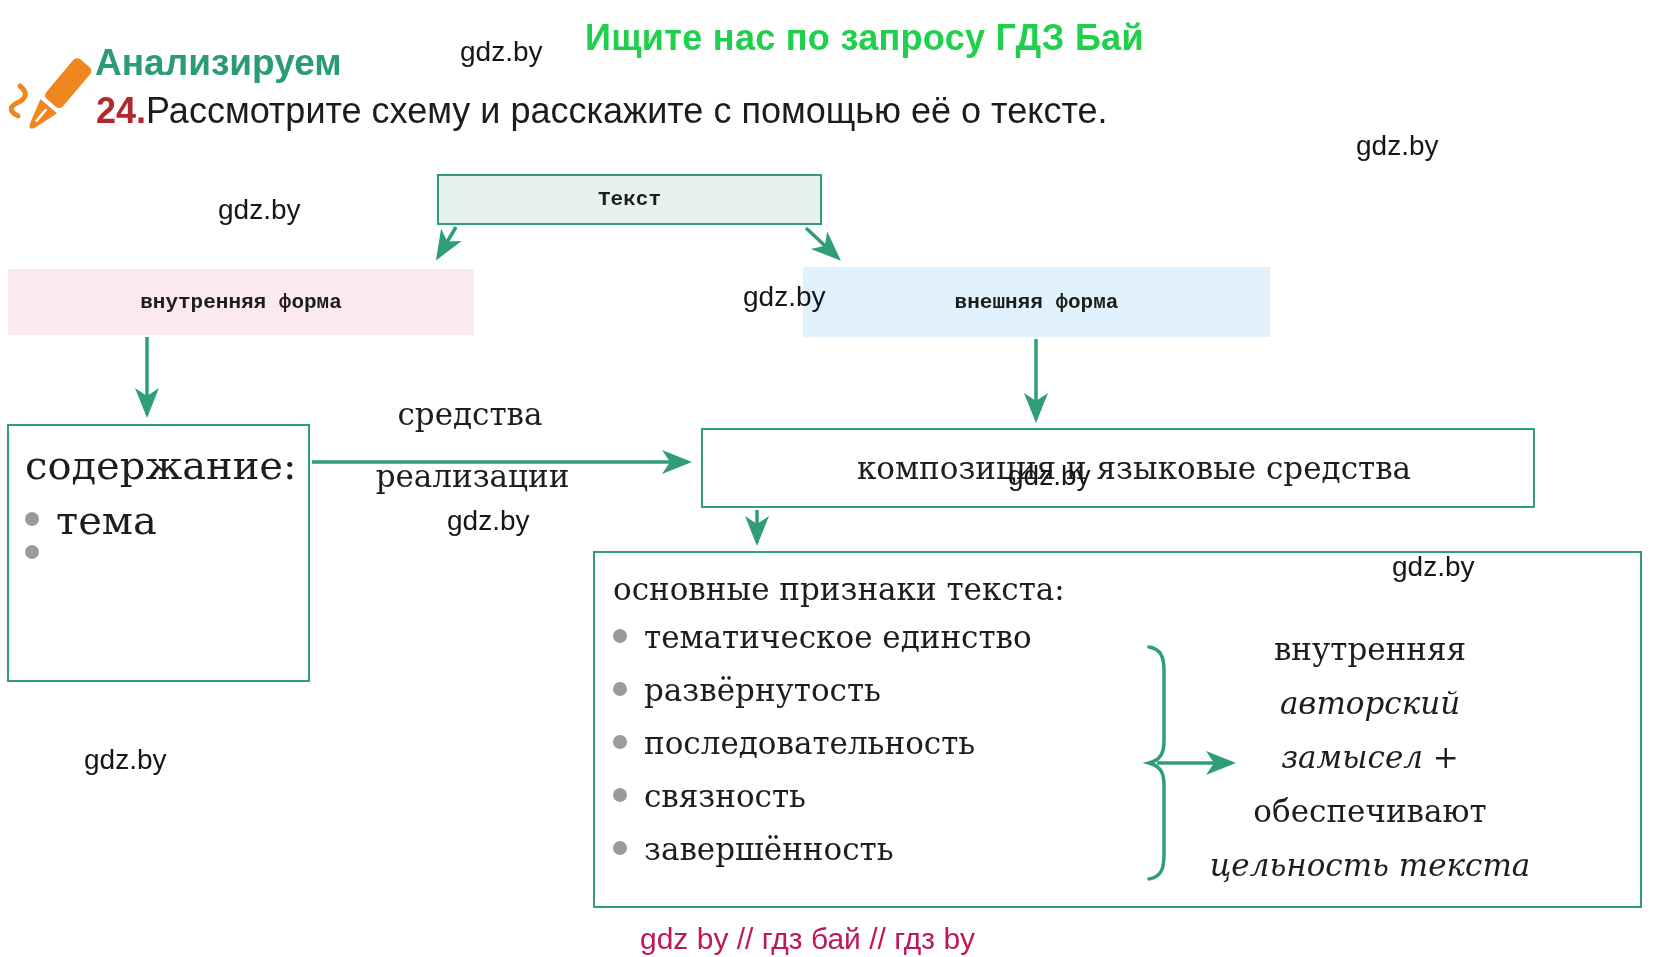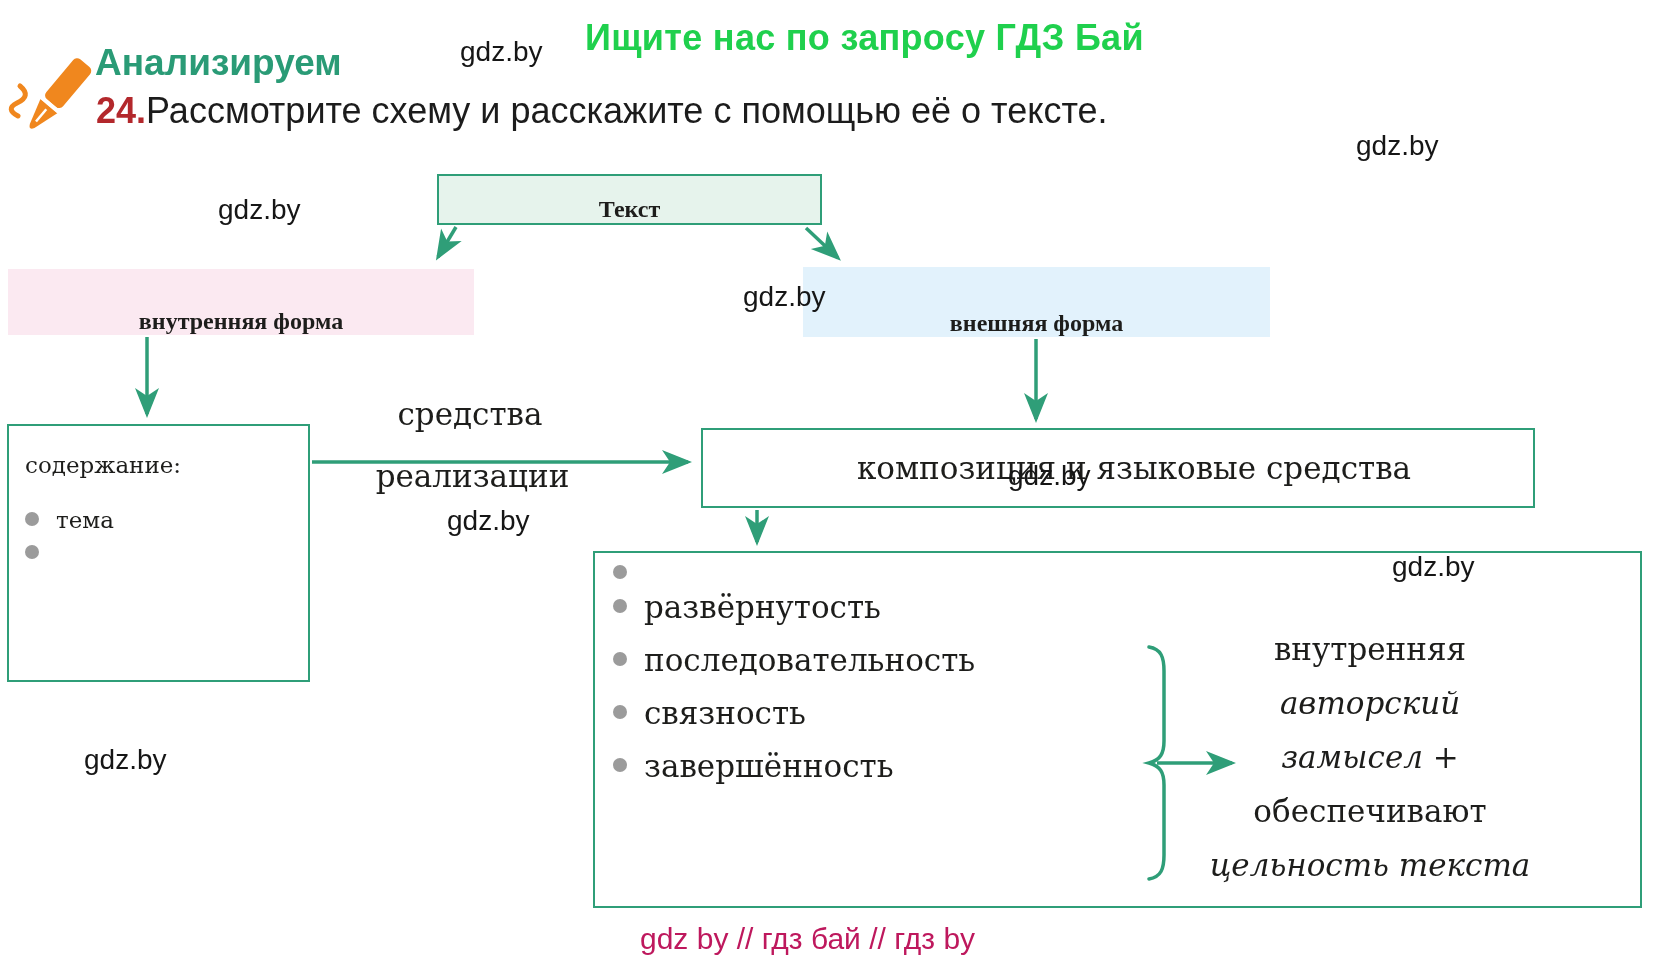--- a/index.html
+++ b/index.html
@@ -32,43 +32,43 @@
     font-size:28px;color:#161616;z-index:9;
     white-space:nowrap;
   }
   .wm-footer{
     left:640px;top:922px;
     font-size:30px;color:#be185d;z-index:9;white-space:nowrap;
   }
   
   .serif{font-family:"DejaVu Serif","Liberation Serif",serif;}
   .fillbox{
-    display:flex;align-items:flex-end;justify-content:center;
-    font-family:Liberation Serif, serif;
-    font-size:24px;font-weight:bold;color:#1d1d1b;
+    display:flex;align-items:center;justify-content:center;
+    font-family:Liberation Mono, monospace;
+    font-size:21px;font-weight:bold;color:#1d1d1b;
   }
   .box-root{
     left:437px;top:174px;width:385px;height:51px;
     background:#e6f3ec;border:2px solid #2f9e78;box-sizing:border-box;
   }
   .box-internal{
     left:8px;top:269px;width:466px;height:66px;
     background:#fbe9f1;
   }
   .box-external{
     left:803px;top:267px;width:467px;height:70px;
     background:#e2f2fc;
   }
   .outline{
     background:#fff;border:2px solid #2f9e78;box-sizing:border-box;padding-left:32px;
   }
   .box-content{
     left:7px;top:424px;width:303px;height:258px;
     padding:14px 6px 4px 16px;
-    font-size:23px;line-height:50px;
+    font-size:40px;line-height:50px;
   }
   .box-content .bl{margin-top:4px;}
   .box-comp{
     left:701px;top:428px;width:834px;height:80px;
     display:flex;align-items:center;justify-content:center;
     font-size:31px;
   }
   .box-features{
     left:593px;top:551px;width:1049px;height:357px;
     padding:14px 0 0 18px;
@@ -157,23 +157,25 @@
   </div>
 
   <div class="abs serif means-l1">средства</div>
   <div class="abs serif means-l2">реализации</div>
 
   <div class="abs serif outline box-comp">
     <span>композиция и языковые средства</span>
   </div>
 
   <div class="abs serif outline box-features">
+    <div class="features-title">основные признаки текста:</div>
     <ul class="bl">
       <li>
         <span class="dot"></span>
+        <span>тематическое единство</span>
       </li>
       <li>
         <span class="dot"></span>
         <span>развёрнутость</span>
       </li>
       <li>
         <span class="dot"></span>
         <span>последовательность</span>
       </li>
       <li>

